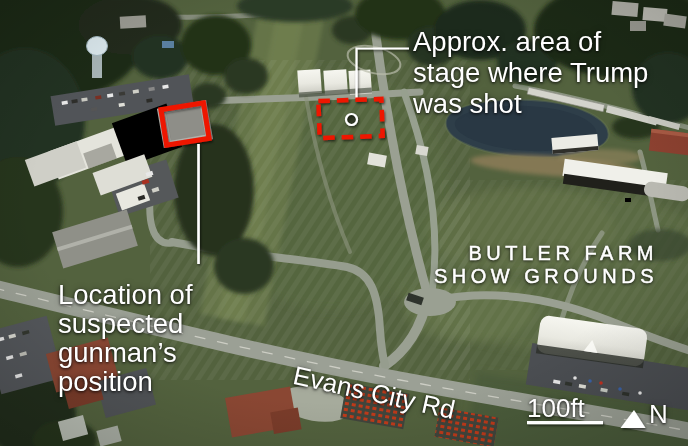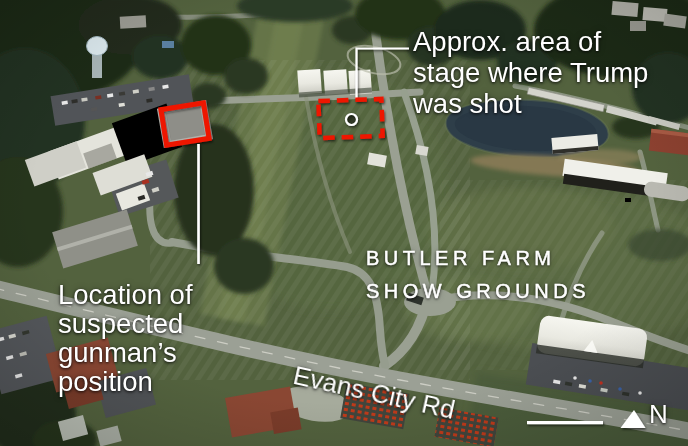--- a/index.html
+++ b/index.html
@@ -3,22 +3,22 @@
 <meta charset="utf-8">
 <style>
   html,body{margin:0;padding:0;background:#222;}
   #frame{position:relative;width:688px;height:446px;overflow:hidden;
          font-family:"Liberation Sans",sans-serif;background:#4c1d95;}
   #terrain{position:absolute;left:0;top:0;}
   .lbl{position:absolute;color:#fff;white-space:pre-line;
        text-shadow:0 1px 3px rgba(0,0,0,.85),0 0 6px rgba(0,0,0,.35);}
   #lbl-stage{left:413px;top:26px;font-size:27.5px;line-height:31px;}
   #lbl-gunman{left:58px;top:280px;width:192px;font-size:27.5px;line-height:29px;}
-  #lbl-venue{left:366px;top:242px;width:292px;text-align:left;font-size:20px;
-             letter-spacing:4.5px;line-height:33px;-webkit-text-stroke:.5px #fff;}
+  #lbl-venue{left:366px;top:242px;width:292px;text-align:right;font-size:20px;
+             letter-spacing:4.5px;line-height:23px;-webkit-text-stroke:.5px #fff;}
   #lbl-road{left:297px;top:360px;font-size:26px;transform:rotate(12.5deg);transform-origin:0 0;}
   #lbl-scale{left:527px;top:393px;font-size:26px;}
   #lbl-n{left:649px;top:399px;font-size:26px;}
 </style>
 </head>
 <body>
 
 <div id="frame">
 
 <svg id="terrain" width="688" height="446" viewBox="0 0 688 446">
@@ -262,15 +262,16 @@
 <div class="lbl" id="lbl-stage">Approx. area of
 stage where Trump
 was shot</div>
 <div class="lbl" id="lbl-gunman">Location of
 suspected
 gunman’s
 position</div>
 <div class="lbl" id="lbl-venue">BUTLER FARM
 SHOW GROUNDS</div>
 <div class="lbl" id="lbl-road">Evans City Rd</div>
+<div class="lbl" id="lbl-scale">100ft</div>
 <div class="lbl" id="lbl-n">N</div>
 
 </div>
 
 </body></html>

